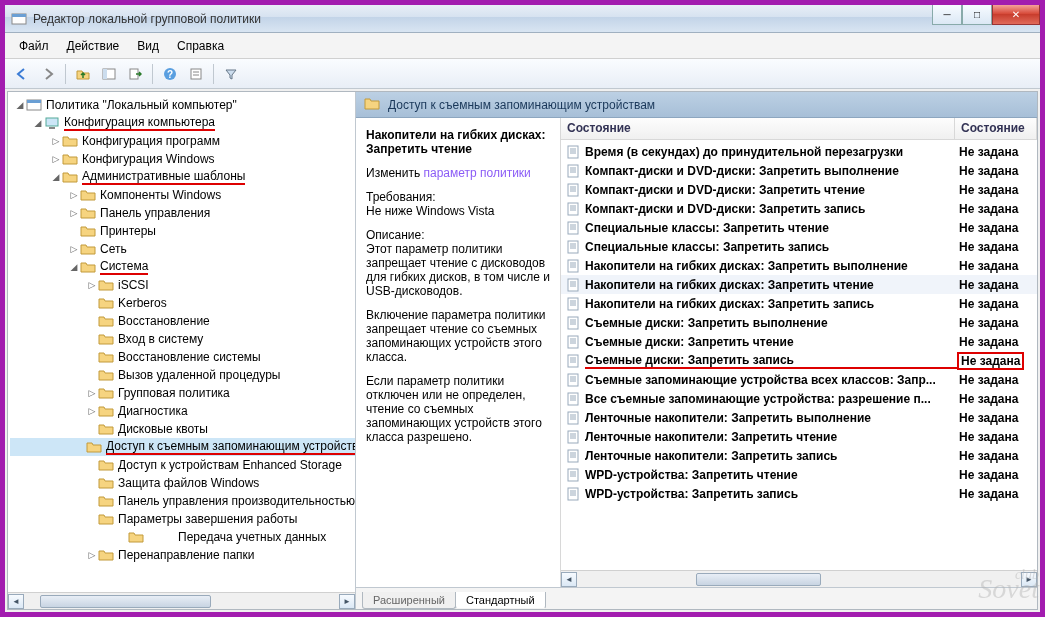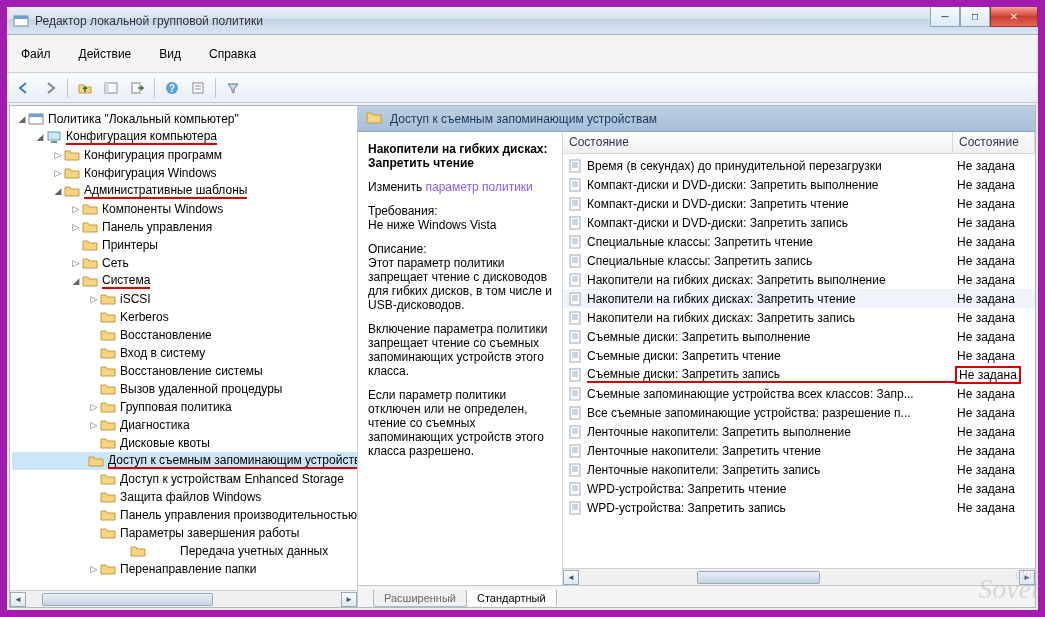--- a/index.html
+++ b/index.html
@@ -7,21 +7,21 @@
     margin: 0;
     font-family: "Segoe UI", Tahoma, sans-serif;
     font-size: 12px;
     background: #fff;
     color: #000;
     overflow: hidden;
   }
   .window {
     width: 1045px;
     height: 617px;
-    border: 7px solid #a21caf;
+    border: 5px solid #a21caf;
     display: flex;
     flex-direction: column;
     background: #f0f0f0;
   }
   .titlebar {
     height: 28px;
     background: linear-gradient(to bottom, #e8eef7 0%, #d6e2f0 45%, #c3d4e8 46%, #d9e5f2 100%);
     display: flex;
     align-items: center;
     padding-left: 6px;
@@ -42,26 +42,26 @@
     background: linear-gradient(to bottom,#f7fbff,#dbe8f5);
     font-size:10px;
   }
   .win-btn.close {
     width: 48px;
     background: linear-gradient(to bottom,#f5a19a,#d74c3b 45%,#c63a2a 46%,#e06a5a);
     color:#fff;
     border-color:#933;
   }
   .menubar {
-    height: 38px;
+    height: 26px;
     background:#f4f4f4;
     display:flex;
     align-items:center;
     padding: 0 6px;
-    gap: 12px;
+    gap: 2px;
     border-bottom:1px solid #d0d0d0;
   }
   .menubar span { padding: 2px 8px; }
   .toolbar {
     height: 30px;
     background: linear-gradient(to bottom,#fafcff,#e8eef6);
     border-bottom:1px solid #c0c8d0;
     display:flex;
     align-items:center;
     padding: 0 6px;
@@ -121,21 +121,21 @@
   .desc-pane {
     width:205px;
     border-right:1px solid #d8d8d8;
     padding:10px 10px;
     overflow:hidden;
     font-size:12px;
   }
   .desc-title { font-weight:bold; margin-bottom:10px;}
   .desc-link { color:#8b5cf6; cursor:pointer;}
   .desc-sec { margin-top:10px;}
-  .list-pane { flex:1; display:flex; flex-direction:column; min-width:0;}
+  .list-pane { flex:1; display:flex; flex-direction:column; min-width:0;font-weight:bold;}
   .list-head {
     height:22px;
     display:flex;
     border-bottom:1px solid #d8d8d8;
     background:linear-gradient(to bottom,#fdfdfd,#f0f0f0);
   }
   .list-head .lh {
     border-right:1px solid #d8d8d8;
     padding:3px 6px;
     color:#335;
@@ -150,21 +150,21 @@
   .list-row.selected-row { background:#f0f4fa; }
   .list-row .ricon { width:16px;height:16px;margin-right:4px;display:inline-flex;align-items:center;justify-content:center;}
   .list-row .rname { flex:1; white-space:nowrap; overflow:hidden; text-overflow:ellipsis; padding-right:4px;}
   .list-row .rstate { width:78px; white-space:nowrap;}
   .hl-box { border:2px solid #d00; padding:0 2px; margin-left:-2px;}
   .tabs {
     height:22px;
     border-top:1px solid #c0c8d0;
     display:flex;
     align-items:flex-end;
-    padding-left:15px;
+    padding-left:6px;
     background:#f4f4f4;
   }
   .tab {
     border:1px solid #b0b8c0;
     border-top:none;
     border-bottom:1px solid #f4f4f4;
     padding:2px 10px;
     margin-right:-1px;
     background:#fff;
     border-radius:0 0 3px 3px;

